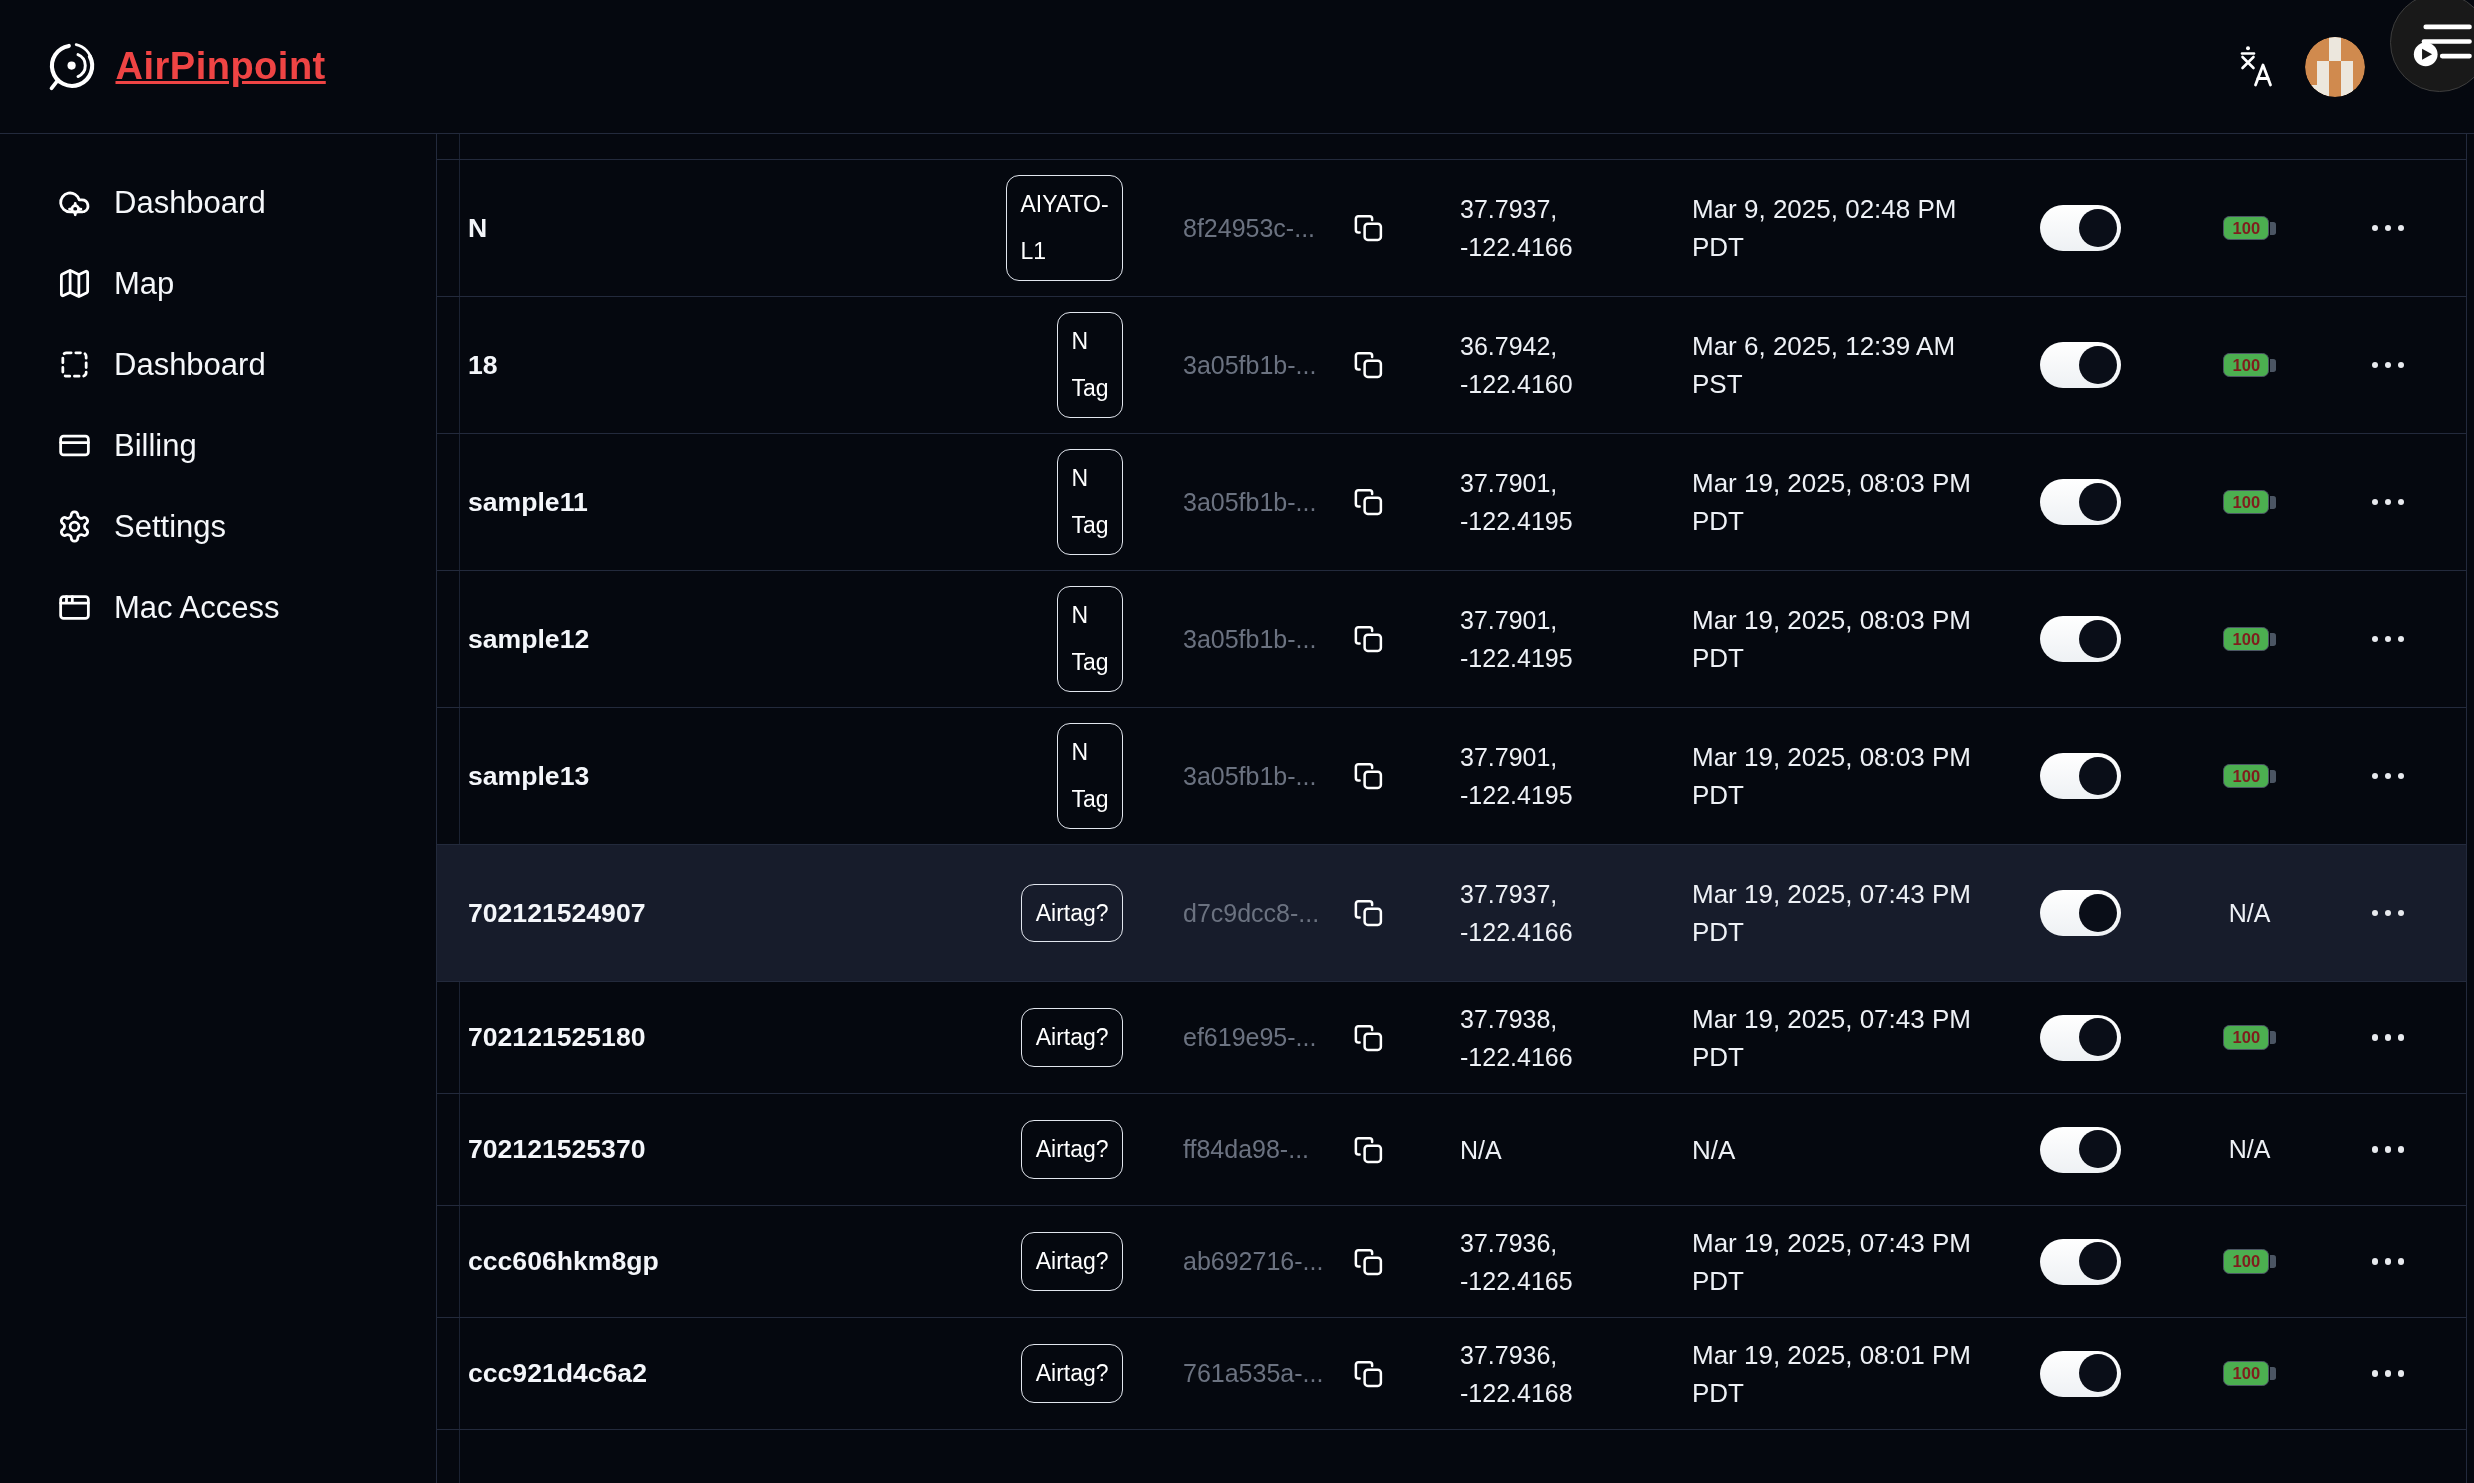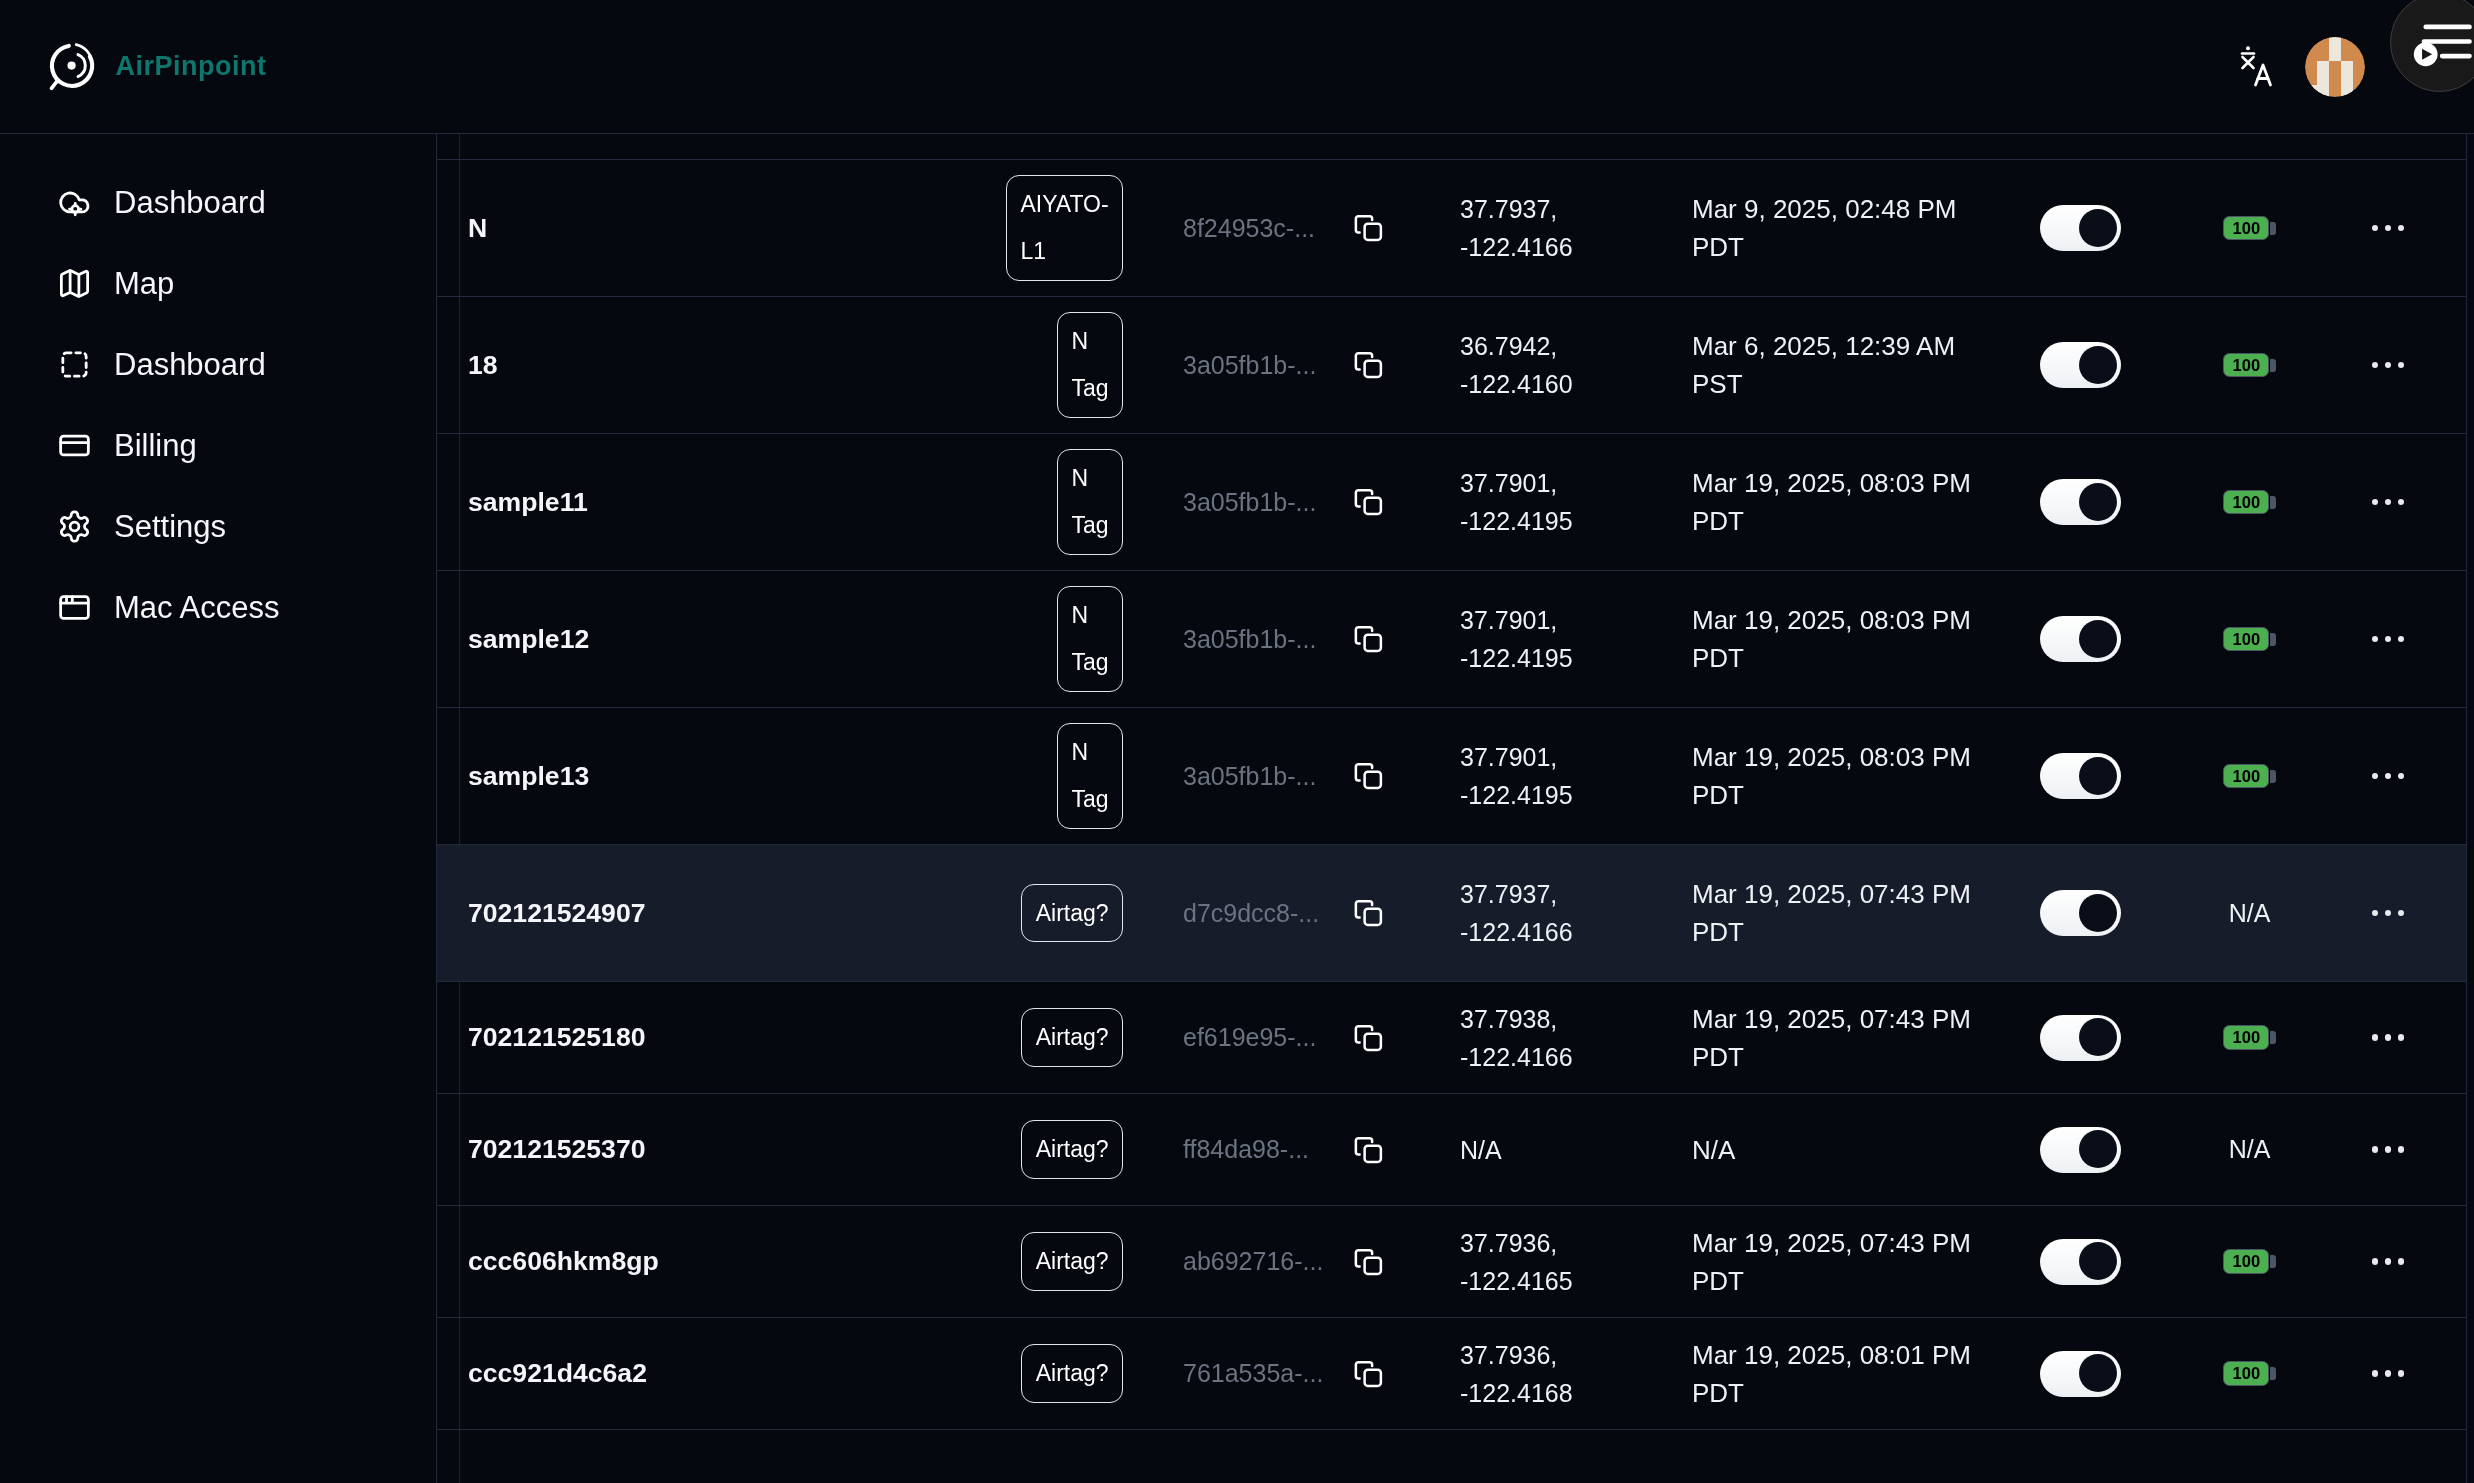--- a/index.html
+++ b/index.html
@@ -4,21 +4,21 @@
 <style>
   * { margin:0; padding:0; box-sizing:border-box; }
   html,body { width:2475px; height:1484px; overflow:hidden; background:#05080f;
               font-family:"Liberation Sans", sans-serif; color:#eef1f6; }
 
   
   .navbar { position:absolute; left:0; top:0; width:2475px; height:134px;
             display:flex; align-items:center; background:#05080f;
             border-bottom:0.9px solid #232a3c; z-index:5; }
   .brand { display:flex; align-items:center; gap:16.5px; padding-left:46px; cursor:pointer; }
-  .brand-name { font-size:27px; font-weight:700; color:#0f766e; letter-spacing:0.5px; }
+  .brand-name { font-size:38px; font-weight:700; color:#ef4444; letter-spacing:0.5px;text-decoration:underline; }
   .nav-links { display:flex; gap:43px; margin-left:73px; }
   .nav-link { font-size:26.6px; color:#9aa1ad; cursor:pointer; }
   .nav-right { margin-left:auto; display:flex; align-items:center; gap:27.5px; padding-right:110px; }
   .avatar { width:60px; height:60px; border-radius:50%; overflow:hidden; cursor:pointer; }
   .overlay-btn { position:absolute; left:2390px; top:-7.3px; width:99px; height:99px;
                  border-radius:50%; background:#191919; border:1.8px solid #3d3d3d; z-index:9; cursor:pointer; }
 
   
   .sidebar { position:absolute; left:0; top:134px; bottom:0; width:460px;
              border-right:0.9px solid #1b2232; padding-top:28px; }
@@ -46,21 +46,21 @@
   .c-coords { padding-left:57px; font-size:25px; line-height:38px; white-space:pre-line; color:#eef1f6; }
   .c-date { padding-left:33px; font-size:26px; line-height:38px; white-space:pre-line; color:#eef1f6; }
   .c-toggle { justify-self:center; }
   .toggle { display:block; width:81px; height:46px; border-radius:23px;
             background:linear-gradient(180deg,#ffffff,#eef1f4); position:relative; cursor:pointer; }
   .knob { position:absolute; top:3.7px; width:38px; height:38px; border-radius:50%; background:#0a0e18; }
   .toggle.on .knob { right:3.7px; }
   .c-battery { justify-self:center; transform:translateX(13px); }
   .battery { display:flex; align-items:center; }
   .bat-body { display:block; background:#4caf50; border:1.8px solid #4b5563; border-radius:6.4px;
-              padding:1.8px 8.2px; font-size:16.5px; font-weight:700; color:#000000; line-height:19px; }
+              padding:1.8px 8.2px; font-size:16.5px; font-weight:700; color:#7f1d1d; line-height:19px; }
   .bat-nub { display:block; width:5.5px; height:13px; background:#4b5563;
              border-radius:0 2.7px 2.7px 0; margin-left:0.9px; }
   .battery-na { font-size:25px; color:#eef1f6; }
   .c-menu { justify-self:center; }
   .dots { display:flex; gap:6.4px; cursor:pointer; padding:9.2px; }
   .dot { width:6.4px; height:6.4px; border-radius:50%; background:#e8eaee; }
 </style>
 </head>
 <body>
 

